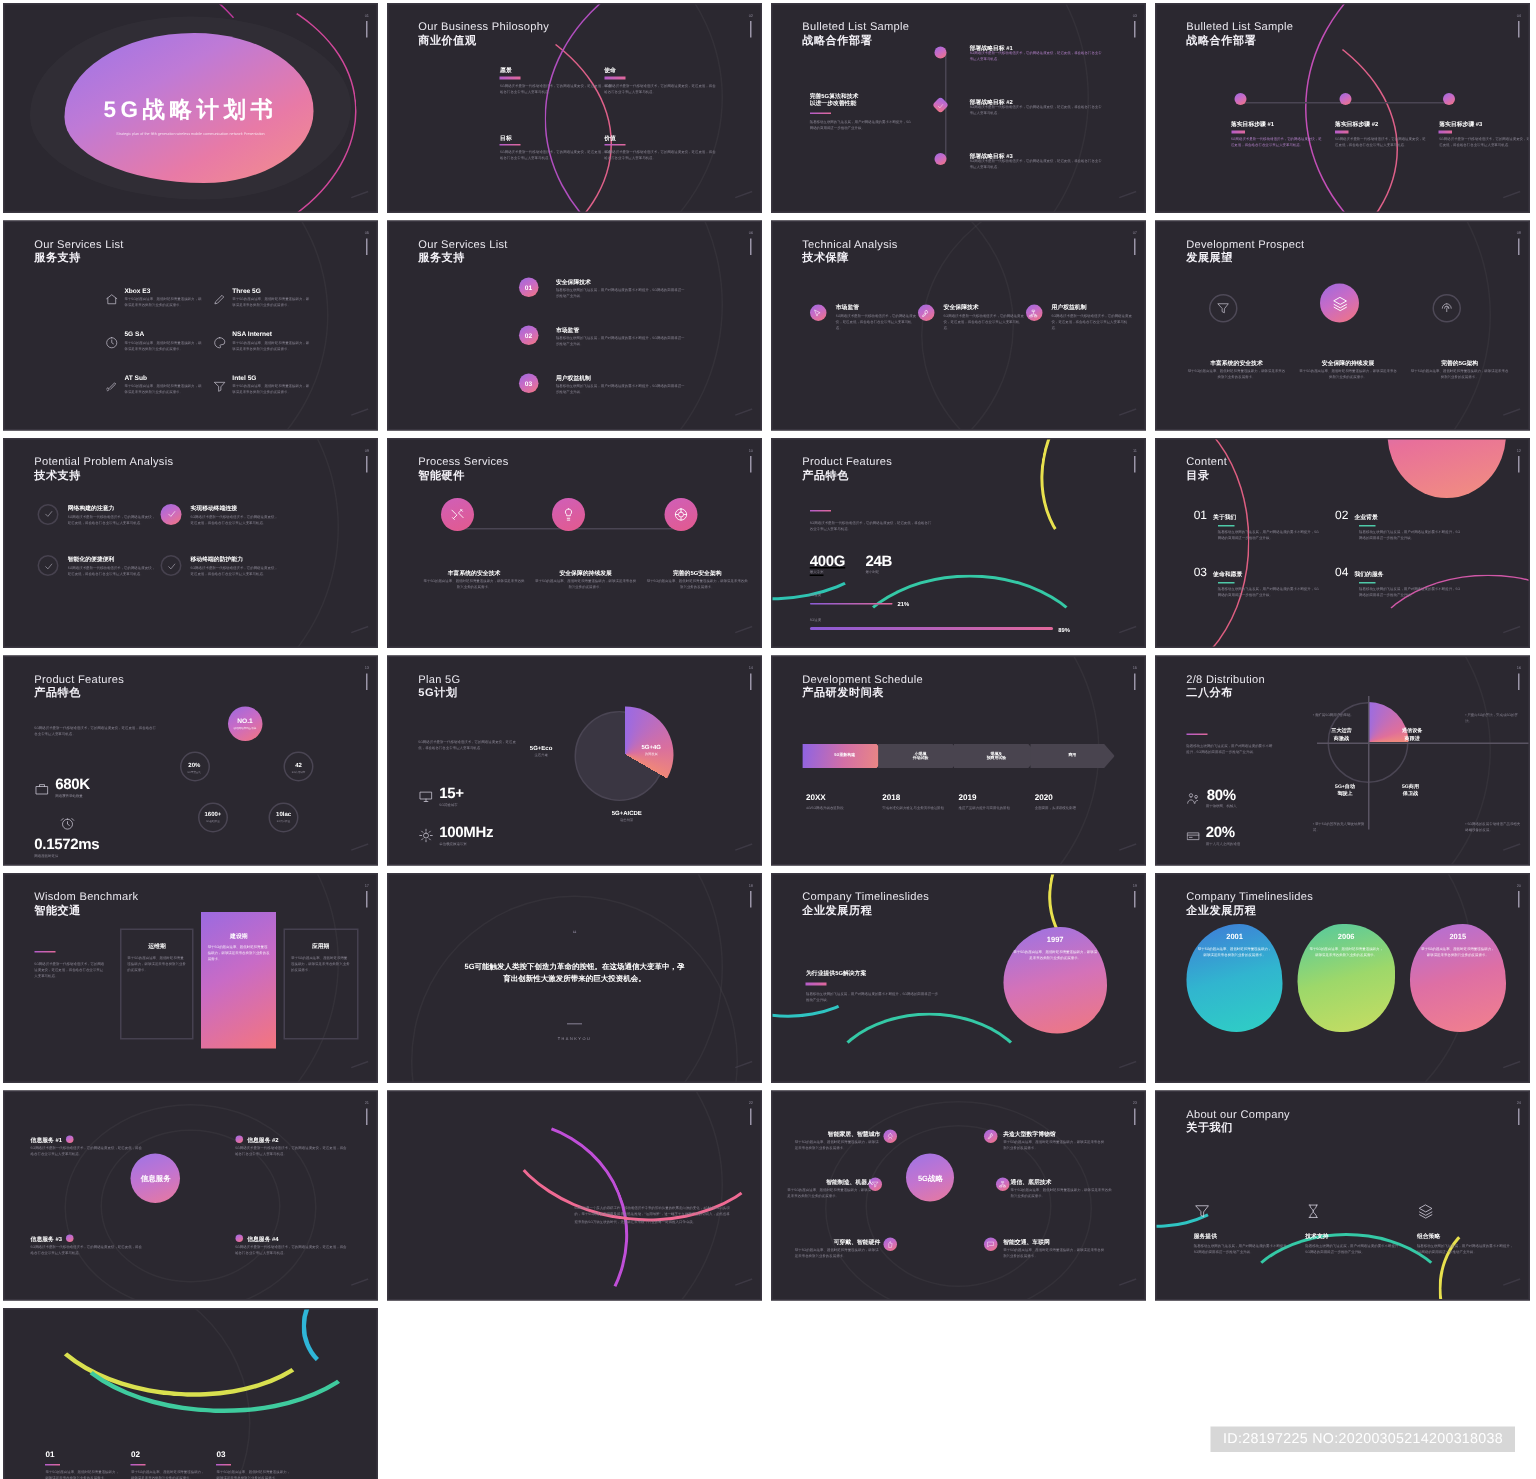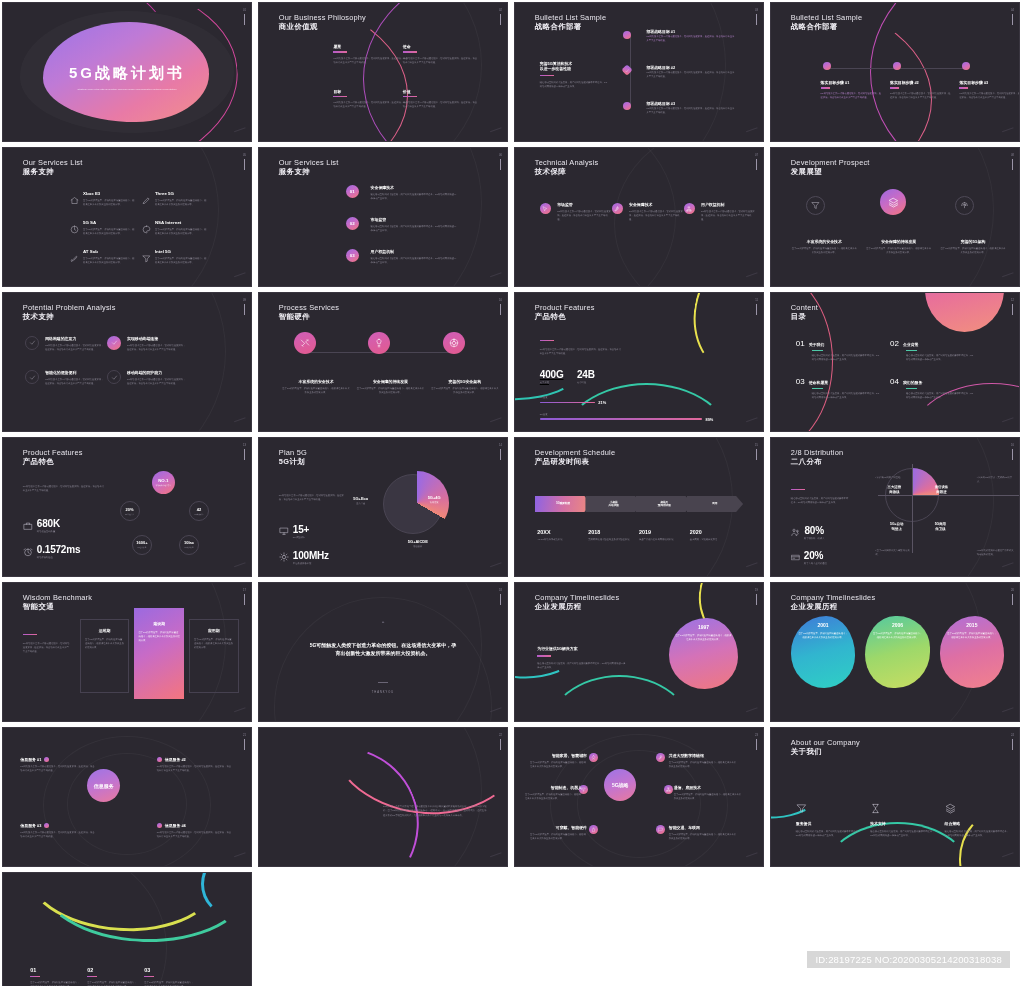--- a/index.html
+++ b/index.html
@@ -597,21 +597,21 @@
           <div class="para" style="position:absolute;left:8%;top:33%;width:33%;">5G网络技术是新一代移动通信技术，它的网络速度更快，延迟更低，将会给各行各业带来巨大变革与机遇。</div>
           <div class="col" style="left:8%;top:58%;display:flex;gap:4px;align-items:center;">
             <svg viewBox="0 0 24 24" width="10" height="10" class="ico-o">
               <path d="M3 8h18v12H3zM8 8V5h8v3" fill="none" stroke-linecap="round" stroke-linejoin="round"></path>
             </svg>
             <div>
               <div class="bigno">680K</div>
               <div class="tiny">网络覆盖基站数量</div>
             </div>
           </div>
-          <div class="col" style="left:8%;top:77%;display:flex;gap:4px;align-items:center;">
+          <div class="col" style="left:8%;top:77%;display:flex;gap:4px;align-items:center;flex-direction:column;">
             <svg viewBox="0 0 24 24" width="10" height="10" class="ico-o">
               <path d="M12 5a8 8 0 100 16 8 8 0 000-16zM12 9v4l3 2M5 4L2 7M19 4l3 3" fill="none" stroke-linecap="round" stroke-linejoin="round"></path>
             </svg>
             <div>
               <div class="bigno">0.1572ms</div>
               <div class="tiny">网络超低时延值</div>
             </div>
           </div>
           <div class="circ grad-a" style="position:absolute;left:60%;top:24%;width:23px;height:23px;flex-direction:column;">
             <div style="font-size:4.4px;color:#fff;font-weight:bold;">NO.1</div>

